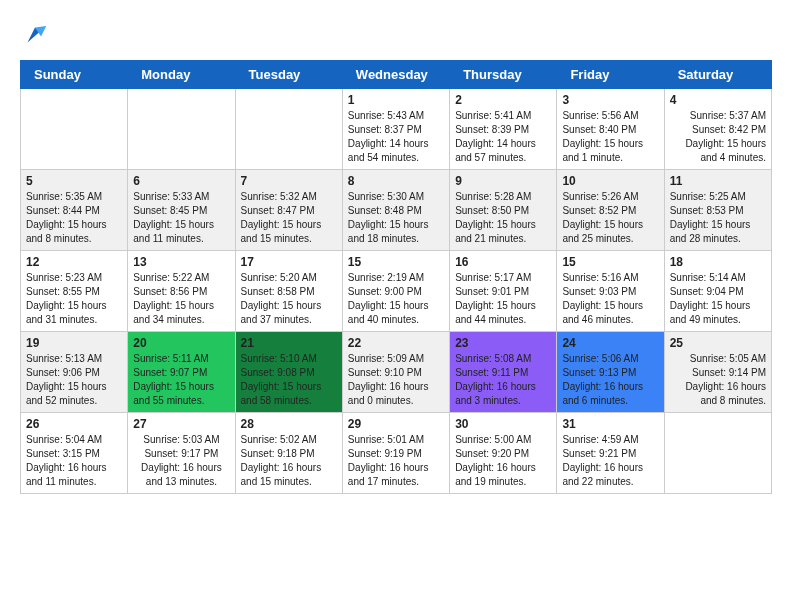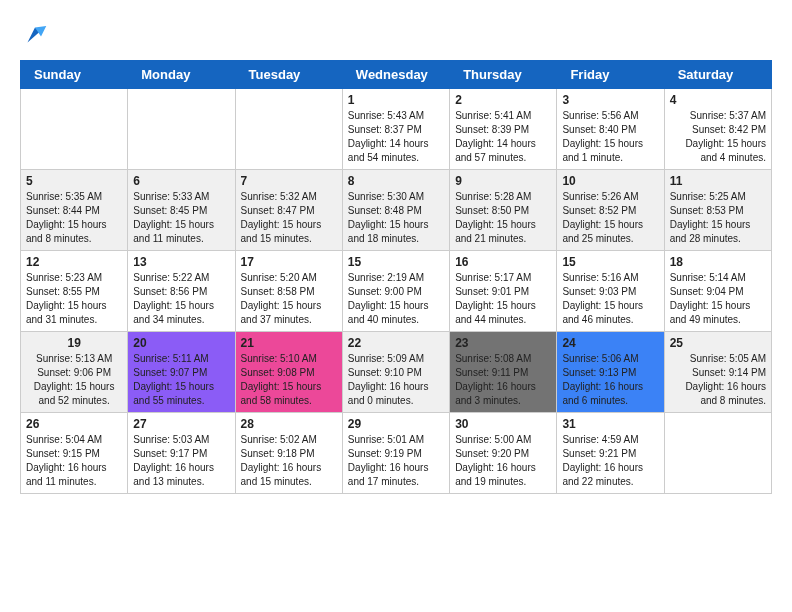--- a/index.html
+++ b/index.html
@@ -256,49 +256,49 @@
         </td>
         <td>
           <span class="day-number">18</span>
           <div class="cell-info" style="white-space: pre-line;">Sunrise: 5:14 AM
 Sunset: 9:04 PM
 Daylight: 15 hours
 and 49 minutes.</div>
         </td>
       </tr>
       <tr>
-        <td style="background: rgb(240, 240, 240); text-align: center;">
+        <td style="background: rgb(240, 240, 240);">
           <span class="day-number">19</span>
           <div class="cell-info" style="white-space: pre-line;">Sunrise: 5:13 AM
 Sunset: 9:06 PM
 Daylight: 15 hours
 and 52 minutes.</div>
         </td>
-        <td style="background: #8b5cf6;">
+        <td style="background: #22c55e;">
           <span class="day-number">20</span>
           <div class="cell-info" style="white-space: pre-line;">Sunrise: 5:11 AM
 Sunset: 9:07 PM
 Daylight: 15 hours
 and 55 minutes.</div>
         </td>
-        <td style="background: #ec4899;">
+        <td style="background: #15803d;">
           <span class="day-number">21</span>
           <div class="cell-info" style="white-space: pre-line;">Sunrise: 5:10 AM
 Sunset: 9:08 PM
 Daylight: 15 hours
 and 58 minutes.</div>
         </td>
         <td style="background: rgb(240, 240, 240);">
           <span class="day-number">22</span>
           <div class="cell-info" style="white-space: pre-line;">Sunrise: 5:09 AM
 Sunset: 9:10 PM
 Daylight: 16 hours
 and 0 minutes.</div>
         </td>
-        <td style="background: #737373;">
+        <td style="background: #8b5cf6;">
           <span class="day-number">23</span>
           <div class="cell-info" style="white-space: pre-line;">Sunrise: 5:08 AM
 Sunset: 9:11 PM
 Daylight: 16 hours
 and 3 minutes.</div>
         </td>
         <td style="background: #3b82f6;">
           <span class="day-number">24</span>
           <div class="cell-info" style="white-space: pre-line;">Sunrise: 5:06 AM
 Sunset: 9:13 PM
@@ -310,27 +310,27 @@
           <div class="cell-info" style="white-space: pre-line; text-align: right;">Sunrise: 5:05 AM
 Sunset: 9:14 PM
 Daylight: 16 hours
 and 8 minutes.</div>
         </td>
       </tr>
       <tr>
         <td>
           <span class="day-number">26</span>
           <div class="cell-info" style="white-space: pre-line;">Sunrise: 5:04 AM
-Sunset: 9:15 PM
+Sunset: 3:15 PM
 Daylight: 16 hours
 and 11 minutes.</div>
         </td>
         <td>
           <span class="day-number">27</span>
-          <div class="cell-info" style="white-space: pre-line;">Sunrise: 5:03 AM
+          <div class="cell-info" style="white-space: pre-line; text-align: center;">Sunrise: 5:03 AM
 Sunset: 9:17 PM
 Daylight: 16 hours
 and 13 minutes.</div>
         </td>
         <td>
           <span class="day-number">28</span>
           <div class="cell-info" style="white-space: pre-line;">Sunrise: 5:02 AM
 Sunset: 9:18 PM
 Daylight: 16 hours
 and 15 minutes.</div>

